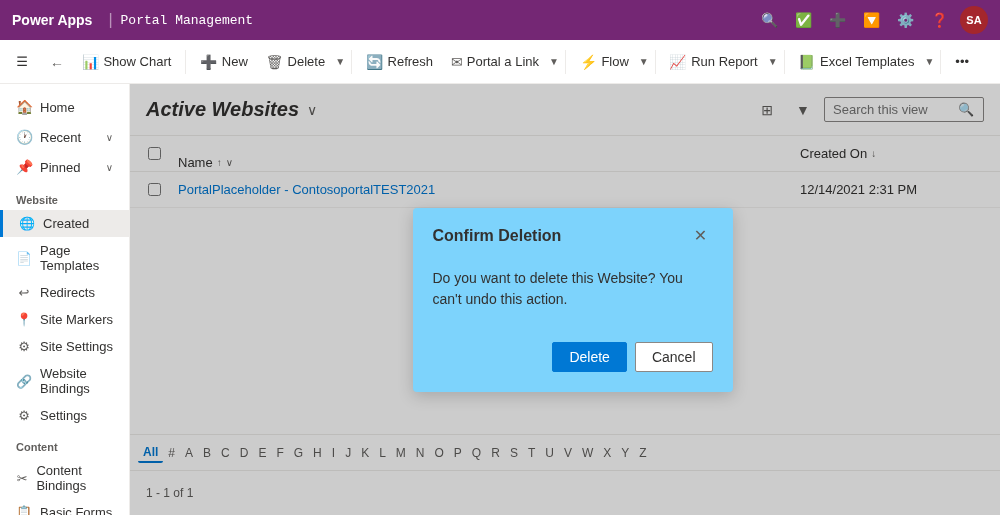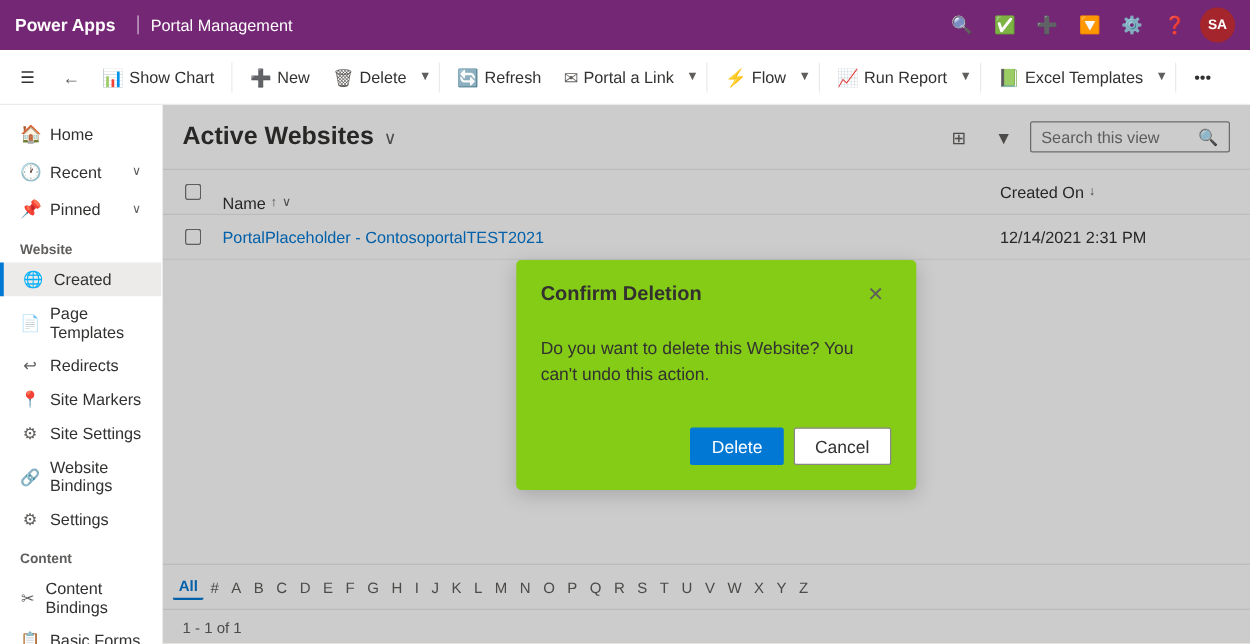--- a/index.html
+++ b/index.html
@@ -22,20 +22,21 @@
       margin-right: 8px;
     }
     .top-bar-divider {
       color: rgba(255,255,255,0.5);
       margin: 0 8px;
       font-size: 16px;
     }
     .top-bar-portal {
       font-size: 13px;
       color: white;
+      font-family: Liberation Mono, monospace;
     }
     .top-bar-icons {
       margin-left: auto;
       display: flex;
       align-items: center;
       gap: 6px;
     }
     .top-bar-icon-btn {
       width: 28px; height: 28px;
       display: flex; align-items: center; justify-content: center;
@@ -143,20 +144,21 @@
       display: flex;
       align-items: center;
       padding: 0 16px;
       flex-shrink: 0;
       gap: 8px;
     }
     .view-title {
       font-size: 20px;
       font-weight: 600;
       color: #323130;
+      font-style: italic;
     }
     .view-title-caret { font-size: 14px; color: #605e5c; cursor: pointer; }
     .view-controls {
       margin-left: auto;
       display: flex;
       align-items: center;
       gap: 6px;
     }
     .view-icon-btn {
       width: 30px; height: 30px;
@@ -235,21 +237,21 @@
       padding: 2px 5px;
       font-size: 12px;
       cursor: pointer;
       color: #605e5c;
       border-radius: 2px;
     }
     .alpha-item.active-alpha { color: #0078d4; border-bottom: 2px solid #0078d4; font-weight: 600; }
 
     
     .table-footer {
-      height: 28px;
+      height: 45px;
       background: white;
       border-top: 1px solid #edebe9;
       display: flex;
       align-items: center;
       padding: 0 16px;
       font-size: 12px;
       color: #605e5c;
       flex-shrink: 0;
     }
 
@@ -257,21 +259,21 @@
     .dialog-overlay {
       position: absolute;
       top: 0; left: 0; right: 0; bottom: 0;
       background: rgba(0,0,0,0.2);
       display: flex;
       align-items: center;
       justify-content: center;
       z-index: 100;
     }
     .dialog {
-      background: #84cc16;
+      background: #7dd3fc;
       border-radius: 4px;
       box-shadow: 0 4px 16px rgba(0,0,0,0.18);
       width: 320px;
       padding: 0;
       display: flex; flex-direction: column; margin-left: 15px;
     }
     .dialog-header {
       display: flex; align-items: center; justify-content: space-between;
       padding: 16px 20px 12px;
       border-bottom: none;

